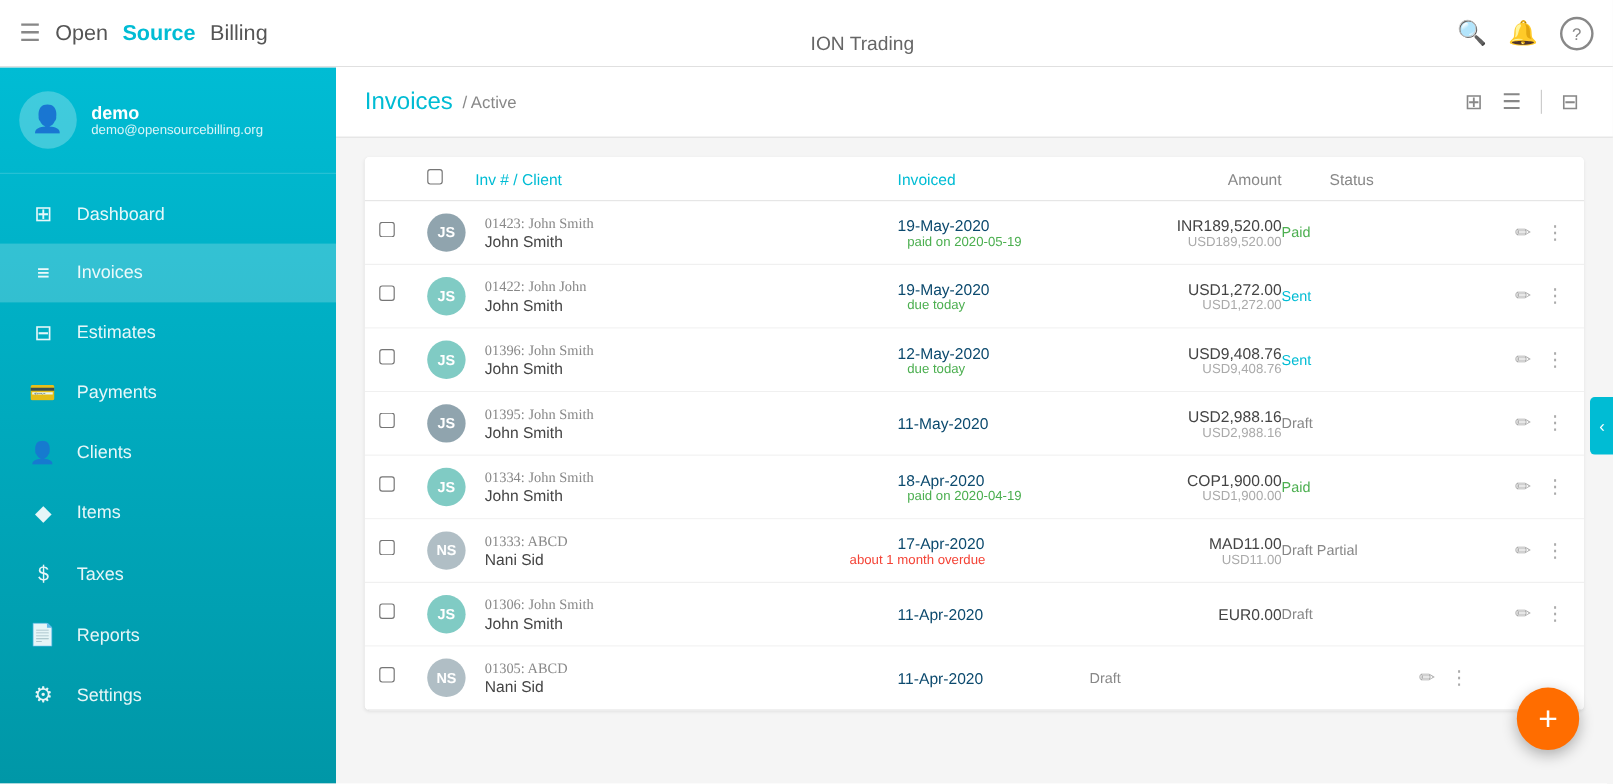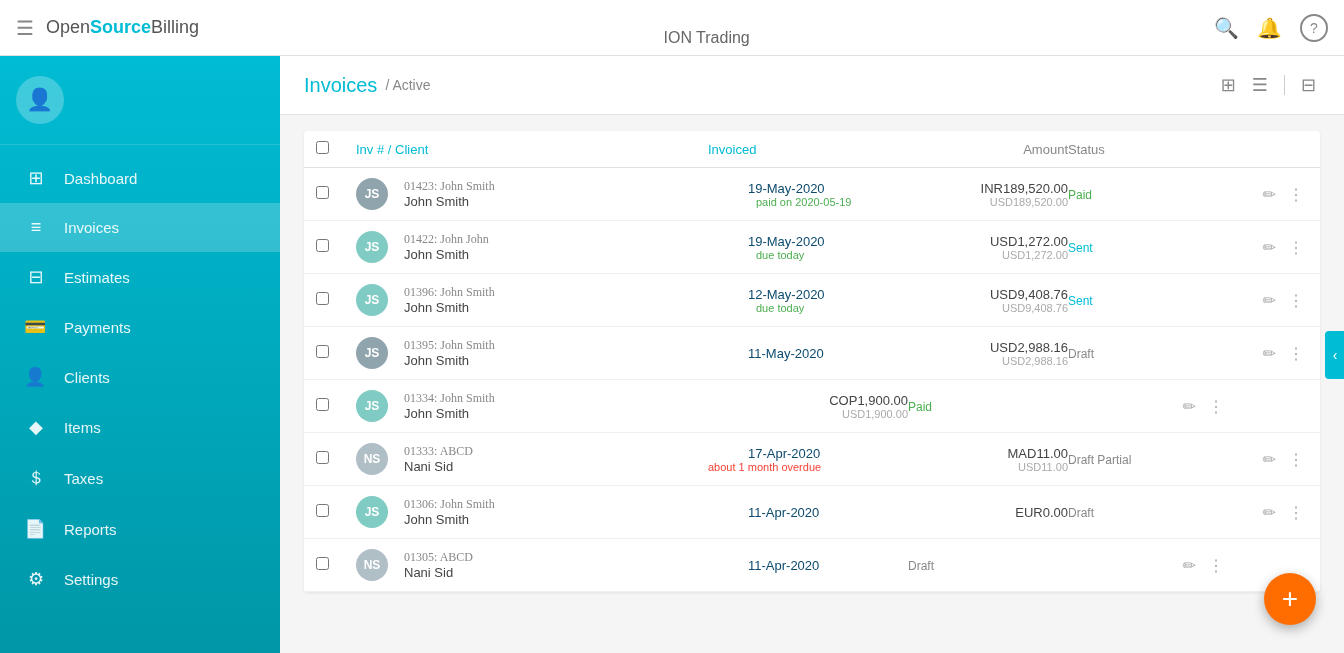--- a/index.html
+++ b/index.html
@@ -10,21 +10,21 @@
       height: 56px;
       background: #fff;
       display: flex;
       align-items: center;
       padding: 0 16px;
       border-bottom: 1px solid #e0e0e0;
       flex-shrink: 0;
       z-index: 10;
     }
     .topbar-menu-icon { color: #888; font-size: 20px; cursor: pointer; margin-right: 12px; }
-    .topbar-logo { display: flex; align-items: center; gap: 0; }
+    .topbar-logo { display: flex; align-items: center; gap: 12px; }
     .logo-open { color: #555; font-size: 18px; font-weight: 400; }
     .logo-source { color: #00bcd4; font-size: 18px; font-weight: 700; }
     .logo-billing { color: #555; font-size: 18px; font-weight: 400; }
     .topbar-title { flex: 1; text-align: center; font-size: 16px; color: #666; margin-top: 21px; }
     .topbar-icons { display: flex; align-items: center; gap: 18px; }
     .topbar-icon { color: #888; font-size: 20px; cursor: pointer; }
     .topbar-icon.circle { width: 28px; height: 28px; border: 2px solid #888; border-radius: 50%; display: flex; align-items: center; justify-content: center; font-size: 14px; }
 
     
     .main-layout { display: flex; flex: 1; overflow: hidden; }
@@ -92,21 +92,21 @@
     .table-container { padding: 16px 24px; }
     .invoice-table { width: 100%; background: #fff; border-radius: 4px; overflow: hidden; box-shadow: 0 1px 3px rgba(0,0,0,0.08); }
     .table-header-row {
       display: grid;
       grid-template-columns: 40px 1fr 200px 160px 160px 80px;
       align-items: center;
       padding: 10px 12px;
       border-bottom: 1px solid #e0e0e0;
       background: #fff;
     }
-    .table-header-cell { font-size: 13px; color: #888; font-weight: 500; }
+    .table-header-cell { font-size: 13px; color: #888; font-weight: 500; margin-left: 40px; }
     .table-header-cell.cyan { color: #00bcd4; }
     .table-header-cell.right { text-align: right; }
     .table-row {
       display: grid;
       grid-template-columns: 40px 1fr 200px 160px 160px 80px;
       align-items: center;
       padding: 10px 12px;
       border-bottom: 1px solid #f0f0f0;
       background: #fff;
     }
@@ -168,20 +168,24 @@
     <span class="topbar-icon">🔔</span>
     <span class="topbar-icon circle">?</span>
   </div>
 </div>
 
 <div class="main-layout">
 
   <div class="sidebar">
     <div class="sidebar-user">
       <div class="sidebar-avatar">👤</div>
+      <div class="sidebar-user-info">
+        <div class="sidebar-user-name">demo</div>
+        <div class="sidebar-user-email">demo@opensourcebilling.org</div>
+      </div>
     </div>
     <nav class="sidebar-nav">
       <div class="sidebar-item">
         <span class="sidebar-item-icon">⊞</span>
         <span>Dashboard</span>
       </div>
       <div class="sidebar-item active">
         <span class="sidebar-item-icon">≡</span>
         <span>Invoices</span>
       </div>
@@ -359,20 +363,24 @@
       <input type="checkbox" style="">
     </div>
     <div style="display:flex;align-items:center;gap:8px;">
       <div class="row-avatar" style="background:#80cbc4;">JS</div>
       <div class="row-invoice-info">
         <div class="row-invoice-num">01334: John Smith</div>
         <div class="row-client">John Smith</div>
       </div>
     </div>
     <div>
+      <div class="row-date">18-Apr-2020</div>
+      <div class="row-date-sub green">paid on 2020-04-19</div>
+    </div>
+    <div>
       <div class="row-amount">COP1,900.00</div>
       <div class="row-amount-sub">USD1,900.00</div>
     </div>
     <div>
       <span class="status-badge status-paid">Paid</span>
     </div>
     <div class="row-actions">
       <button class="row-action-btn">✏</button>
       <button class="row-action-btn">⋮</button>
     </div>

